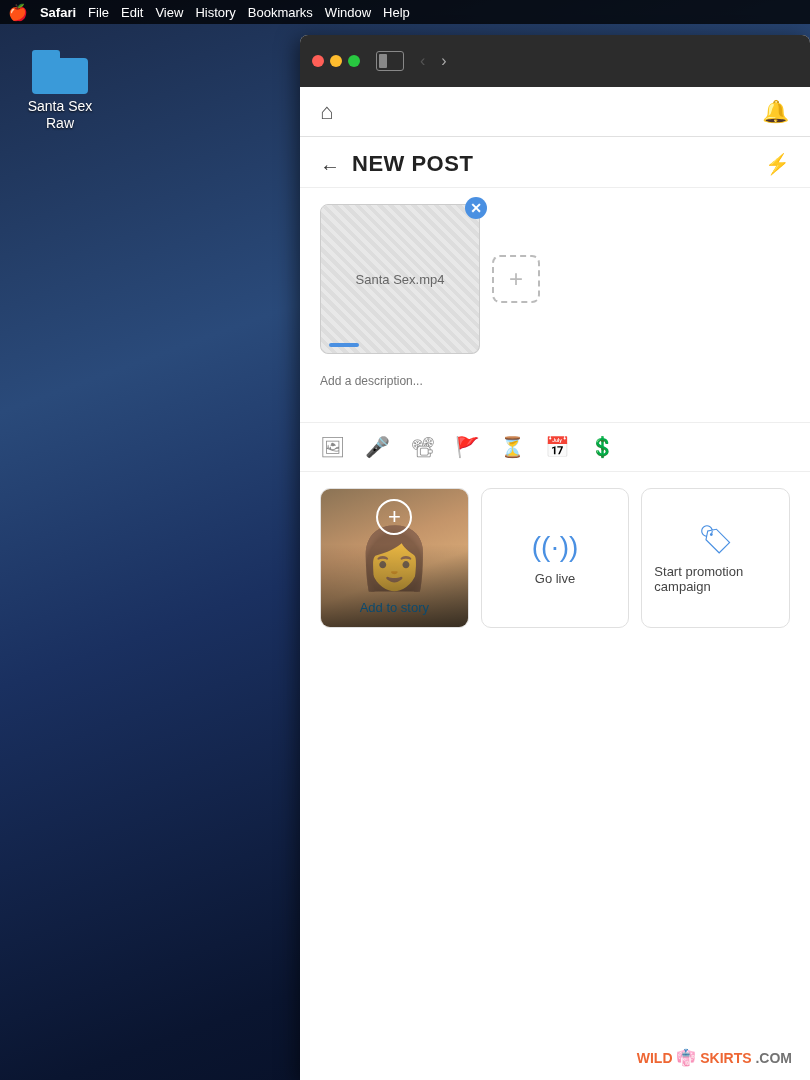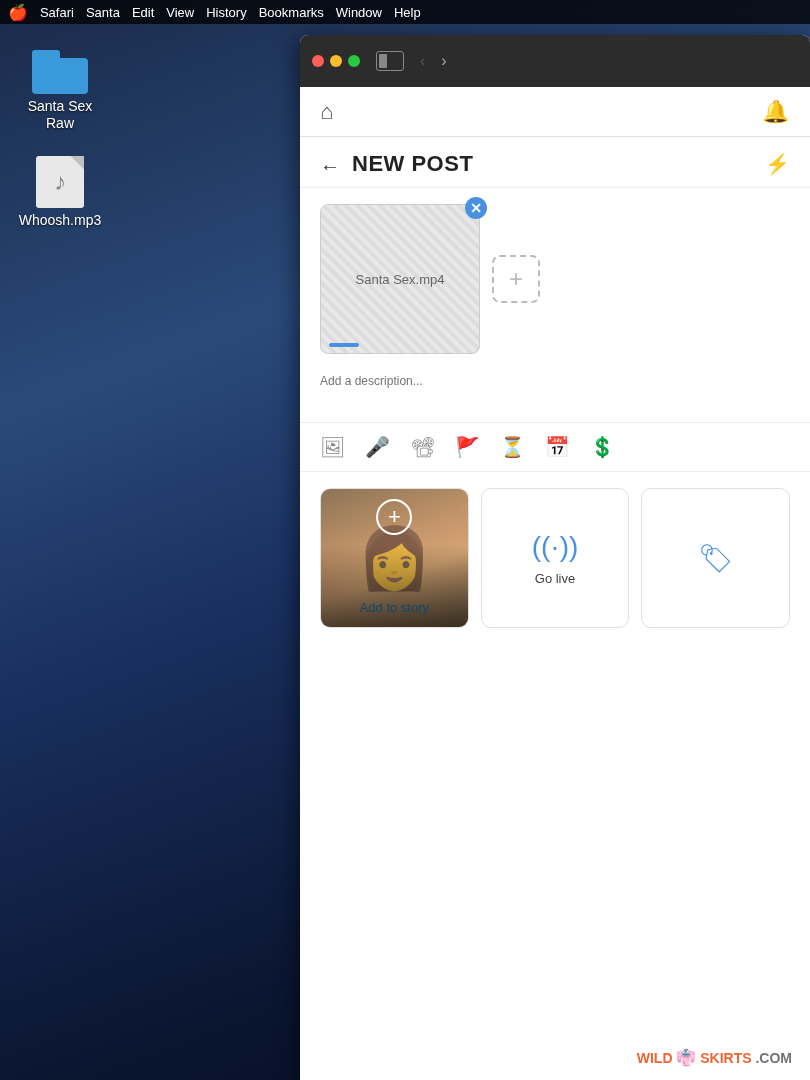--- a/index.html
+++ b/index.html
@@ -27,21 +27,21 @@
       display: flex;
       align-items: center;
       padding: 0 8px;
       gap: 12px;
       color: white;
       font-size: 13px;
       z-index: 100;
     }
     .menu-bar .apple { font-size: 16px; }
     .menu-bar span { cursor: default; white-space: nowrap; }
-    .menu-bar .bold { font-weight: 400; }
+    .menu-bar .bold { font-weight: 700; }
 
     
     .desktop-items {
       position: absolute;
       top: 50px;
       left: 20px;
       display: flex;
       flex-direction: column;
       gap: 24px;
     }
@@ -441,42 +441,36 @@
     }
   </style>
 </head>
 <body>
 
 <div class="desktop"></div>
 
 <div class="menu-bar">
   <span class="apple">🍎</span>
   <span class="bold">Safari</span>
-  <span>Santa</span>
+  <span>File</span>
   <span>Edit</span>
   <span>View</span>
   <span>History</span>
   <span>Bookmarks</span>
   <span>Window</span>
   <span>Help</span>
 </div>
 
 <div class="desktop-items">
   <div class="desktop-icon">
     <div class="folder-icon">
       <div class="folder-tab"></div>
       <div class="folder-body"></div>
     </div>
     <span class="desktop-icon-label">Santa Sex Raw</span>
-  </div>
-  <div class="desktop-icon">
-    <div class="mp3-icon">
-      <div class="mp3-corner"></div>
-    </div>
-    <span class="desktop-icon-label">Whoosh.mp3</span>
   </div>
 </div>
 
 <div class="browser-window">
 
   <div class="browser-chrome">
     <div class="traffic-lights">
       <div class="tl tl-red"></div>
       <div class="tl tl-yellow"></div>
       <div class="tl tl-green"></div>
@@ -538,20 +532,21 @@
           <span class="story-label">Add to story</span>
         </div>
 
         <div class="action-card">
           <span class="action-icon">((·))</span>
           <span class="action-label">Go live</span>
         </div>
 
         <div class="action-card">
           <span class="action-icon">🏷</span>
+          <span class="action-label">Start promotion campaign</span>
         </div>
       </div>
 
     </div>
   </div>
 </div>
 
 <div class="watermark">
   <span class="wild">WILD</span>
   <span class="watermark-lady">👘</span>

